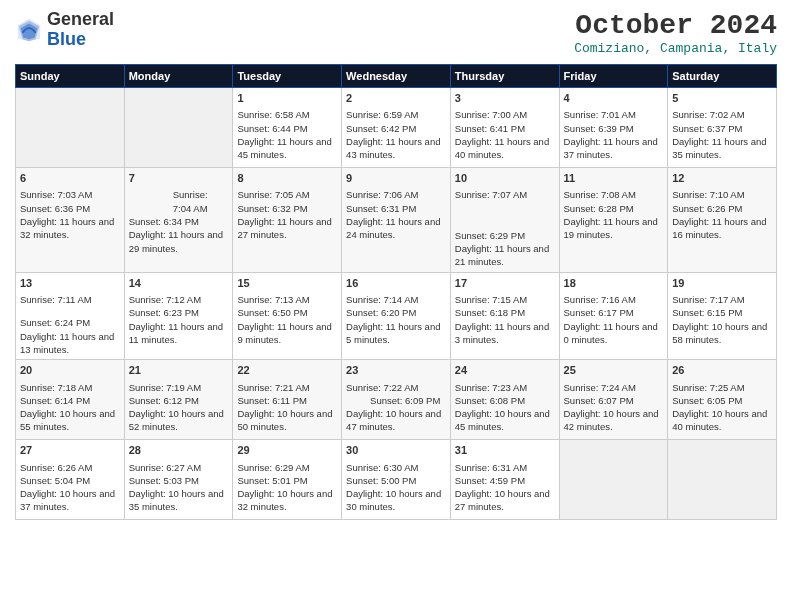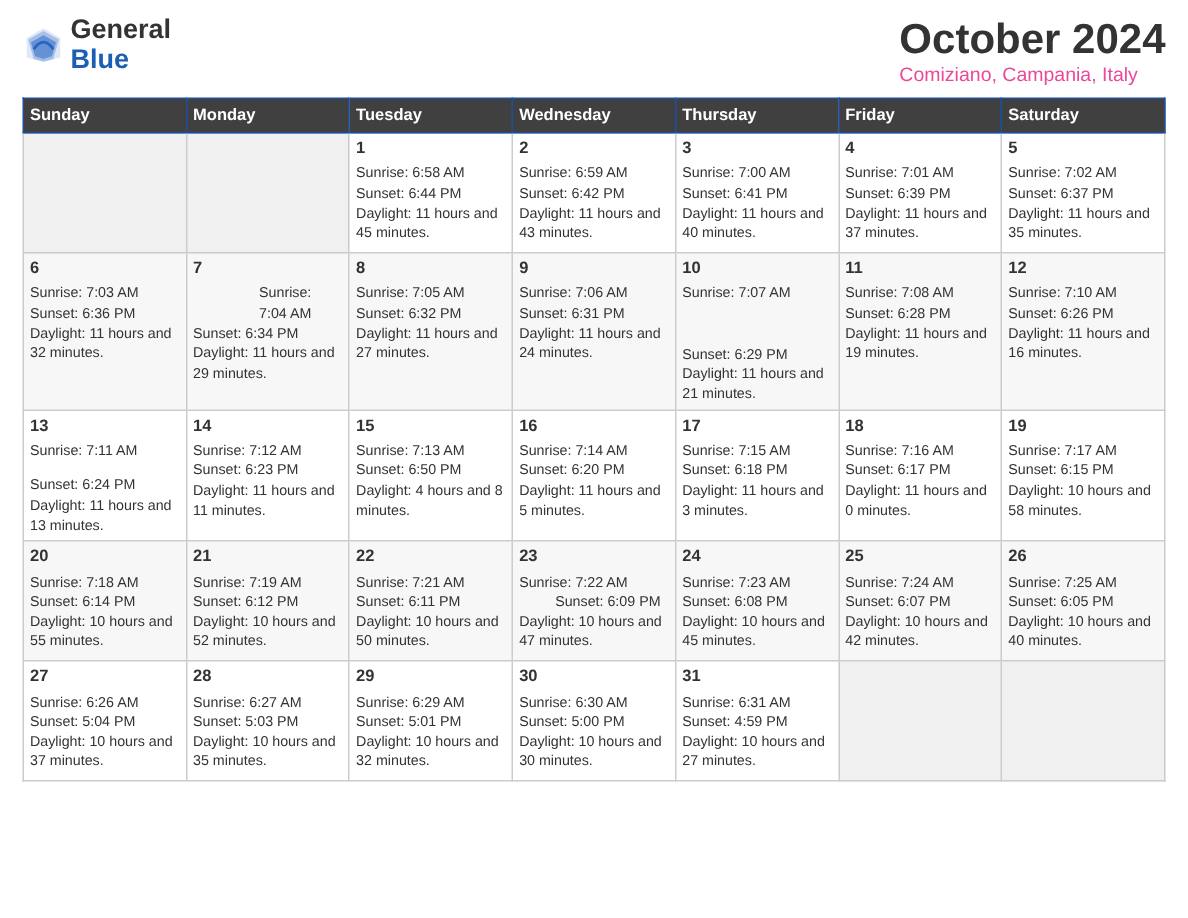--- a/index.html
+++ b/index.html
@@ -32,37 +32,39 @@
       font-weight: bold;
       line-height: 1.1;
     }
     .logo-text .general { color: #333; }
     .logo-text .blue { color: #1a5fb4; }
     .logo-icon {
       width: 28px;
       height: 28px;
     }
     .title-block {
+      text-align: right;
+      font-family: Liberation Mono, monospace;
     }
     .month-title {
       font-size: 28px;
       font-weight: bold;
       color: #333;
     }
     .subtitle {
       font-size: 13px;
-      color: #ec4899;
+      color: #0f766e;
     }
     table {
       width: 100%;
       border-collapse: collapse;
       font-size: 10px;
     }
     thead tr th {
-      background: #404040;
+      background: #0f172a;
       color: #fff;
       padding: 5px 4px;
       text-align: left;
       font-size: 11px;
       font-weight: bold;
       border: 1px solid #1a4fa0;
     }
     tbody tr td {
       border: 1px solid #ccc;
       padding: 3px 4px;
@@ -214,21 +216,21 @@
           <td>
             <span class="day-number">14</span>
             <span style="display: block;">Sunrise: 7:12 AM</span>
             <span style="display: block;">Sunset: 6:23 PM</span>
             <span style="display: block;">Daylight: 11 hours and 11 minutes.</span>
           </td>
           <td>
             <span class="day-number">15</span>
             <span style="display: block;">Sunrise: 7:13 AM</span>
             <span style="display: block;">Sunset: 6:50 PM</span>
-            <span style="display: block;">Daylight: 4 hours and 8 minutes.</span>
+            <span style="display: block;">Daylight: 11 hours and 9 minutes.</span>
           </td>
           <td>
             <span class="day-number">16</span>
             <span style="display: block;">Sunrise: 7:14 AM</span>
             <span style="display: block;">Sunset: 6:20 PM</span>
             <span style="display: block;">Daylight: 11 hours and 5 minutes.</span>
           </td>
           <td>
             <span class="day-number">17</span>
             <span style="display: block;">Sunrise: 7:15 AM</span>

